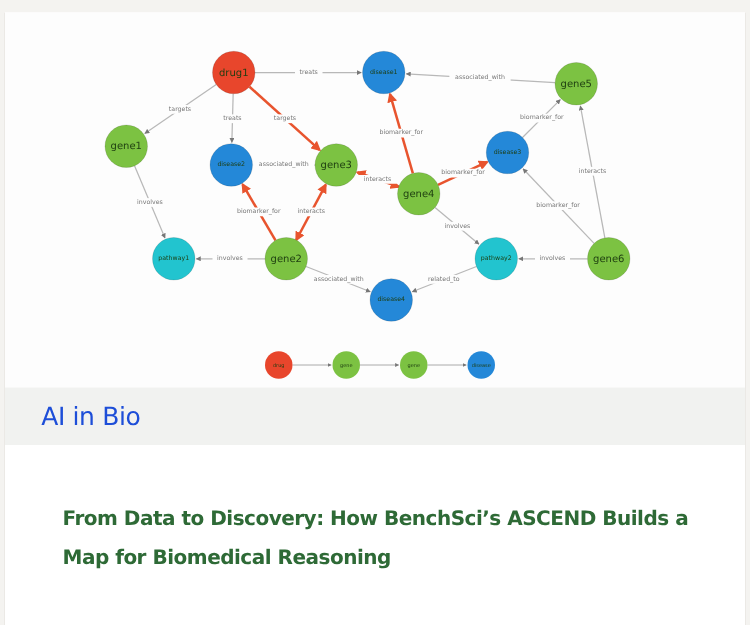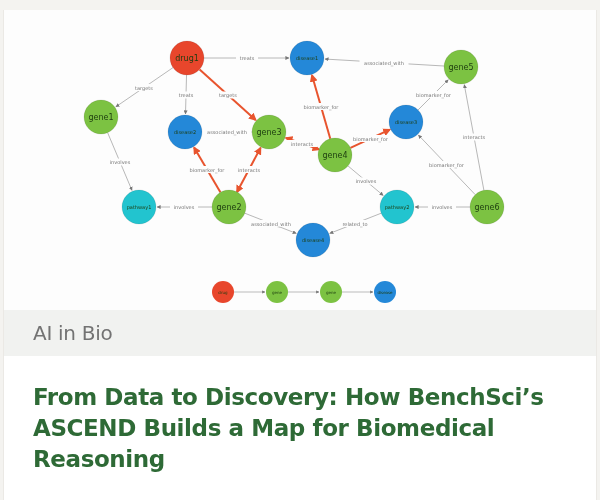--- a/index.html
+++ b/index.html
@@ -15,30 +15,30 @@
     border-right: 1px solid #ebe9e5;
   }
   .figure { position: absolute; left: 0; top: 0; width: 592px; height: 300px; background: #fdfdfd; }
   .figure svg { position: absolute; left: 0; top: 0; }
   .category-bar {
     position: absolute; left: 0; top: 300px; width: 592px; height: 46px;
     background: #f1f2f0;
   }
   .category-label {
     position: absolute; left: 29px; top: 11px;
-    font-size: 20px; color: #737373;
+    font-size: 20px; color: #1d4ed8;
     font-family: "DejaVu Sans", sans-serif;
     letter-spacing: -0.3px;
   }
   .title {
     position: absolute; left: 29px; top: 372px; width: 540px;
     font-family: "DejaVu Sans", sans-serif;
-    font-weight: bold; font-size: 23px; line-height: 31px;
+    font-weight: bold; font-size: 16px; line-height: 31px;
     color: #2e6a36; letter-spacing: -0.4px;
-    margin: 0;
+    margin: 17px;
   }
   .node-label { font-family: "DejaVu Sans", sans-serif; fill: #1d3d10; text-anchor: middle; dominant-baseline: central; }
   .edge-label { font-family: "DejaVu Sans", sans-serif; font-size: 5px; fill: #777; text-anchor: middle; dominant-baseline: central; }
 </style>
 </head>
 <body>
 
 <div class="card">
   <div class="figure">
     <svg id="graph-svg" width="592" height="300" viewBox="3 0 592 300">

